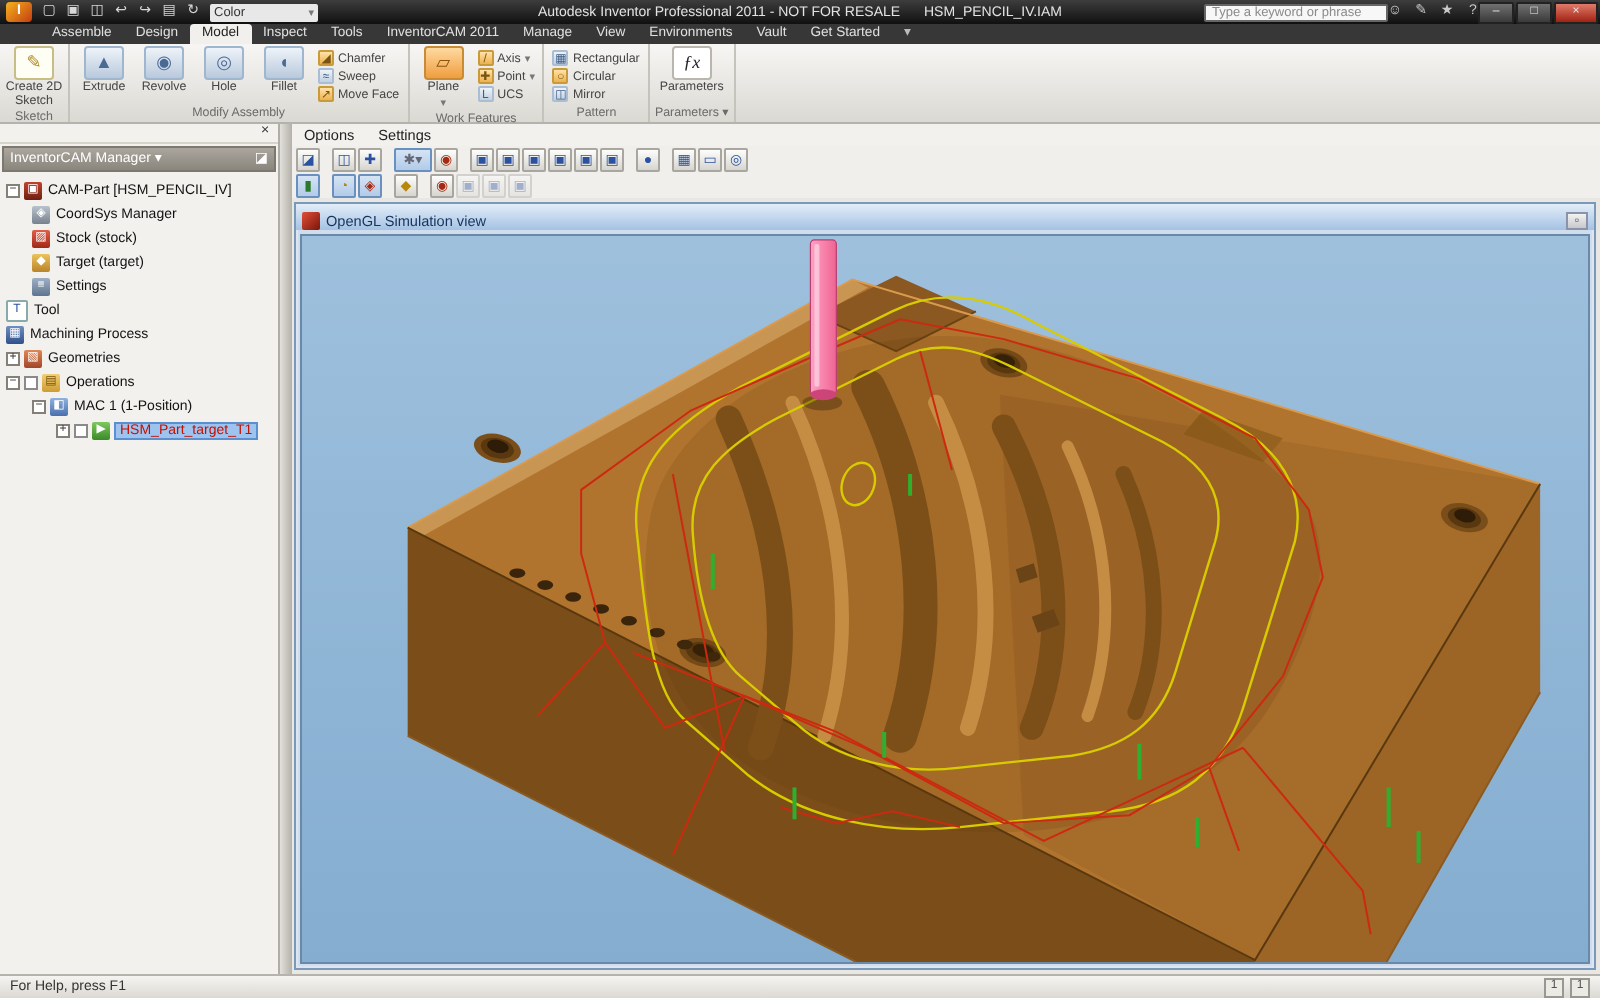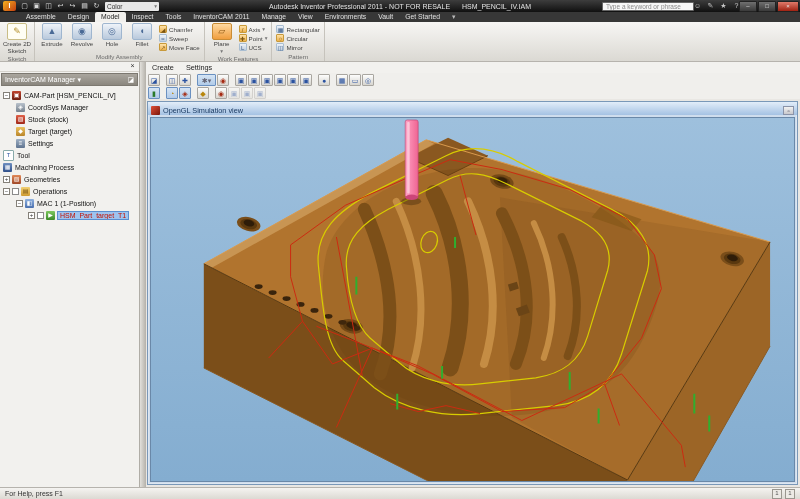--- a/index.html
+++ b/index.html
@@ -238,20 +238,29 @@
           <span>Circular</span>
         </div>
         <div class="smallbtn">
           <span class="sicon">◫</span>
           <span>Mirror</span>
         </div>
       </div>
     </div>
     <div class="rlabel">Pattern</div>
   </div>
+  <div class="rgroup">
+    <div class="rbtns">
+      <div class="bigbtn" style="width:38px;">
+        <div class="bicon i-fx">ƒx</div>
+        <div class="blabel">Parameters</div>
+      </div>
+    </div>
+    <div class="rlabel">Parameters ▾</div>
+  </div>
 </div>
 
 <div class="sidebar">
   <div class="panel-topstrip">
     <div class="panel-close">×</div>
   </div>
   <div class="panel-header">
     <span>
       <span>InventorCAM Manager</span>
       <span>▾</span>
@@ -309,21 +318,21 @@
       <span class="cbox"></span>
       <span class="ticon ic-operation">▶</span>
       <span class="tlabel">HSM_Part_target_T1</span>
     </div>
   </div>
 </div>
 <div class="splitter"></div>
 
 <div class="main">
   <div class="menubar">
-    <span>Create</span>
+    <span>Options</span>
     <span>Settings</span>
   </div>
   <div class="tbrow">
     <span class="ti">◪</span>
     <span class="tbsep"></span>
     <span class="ti">◫</span>
     <span class="ti">✚</span>
     <span class="tbsep"></span>
     <span class="ti wide pressed g-gray">✱▾</span>
     <span class="ti g-red">◉</span>

